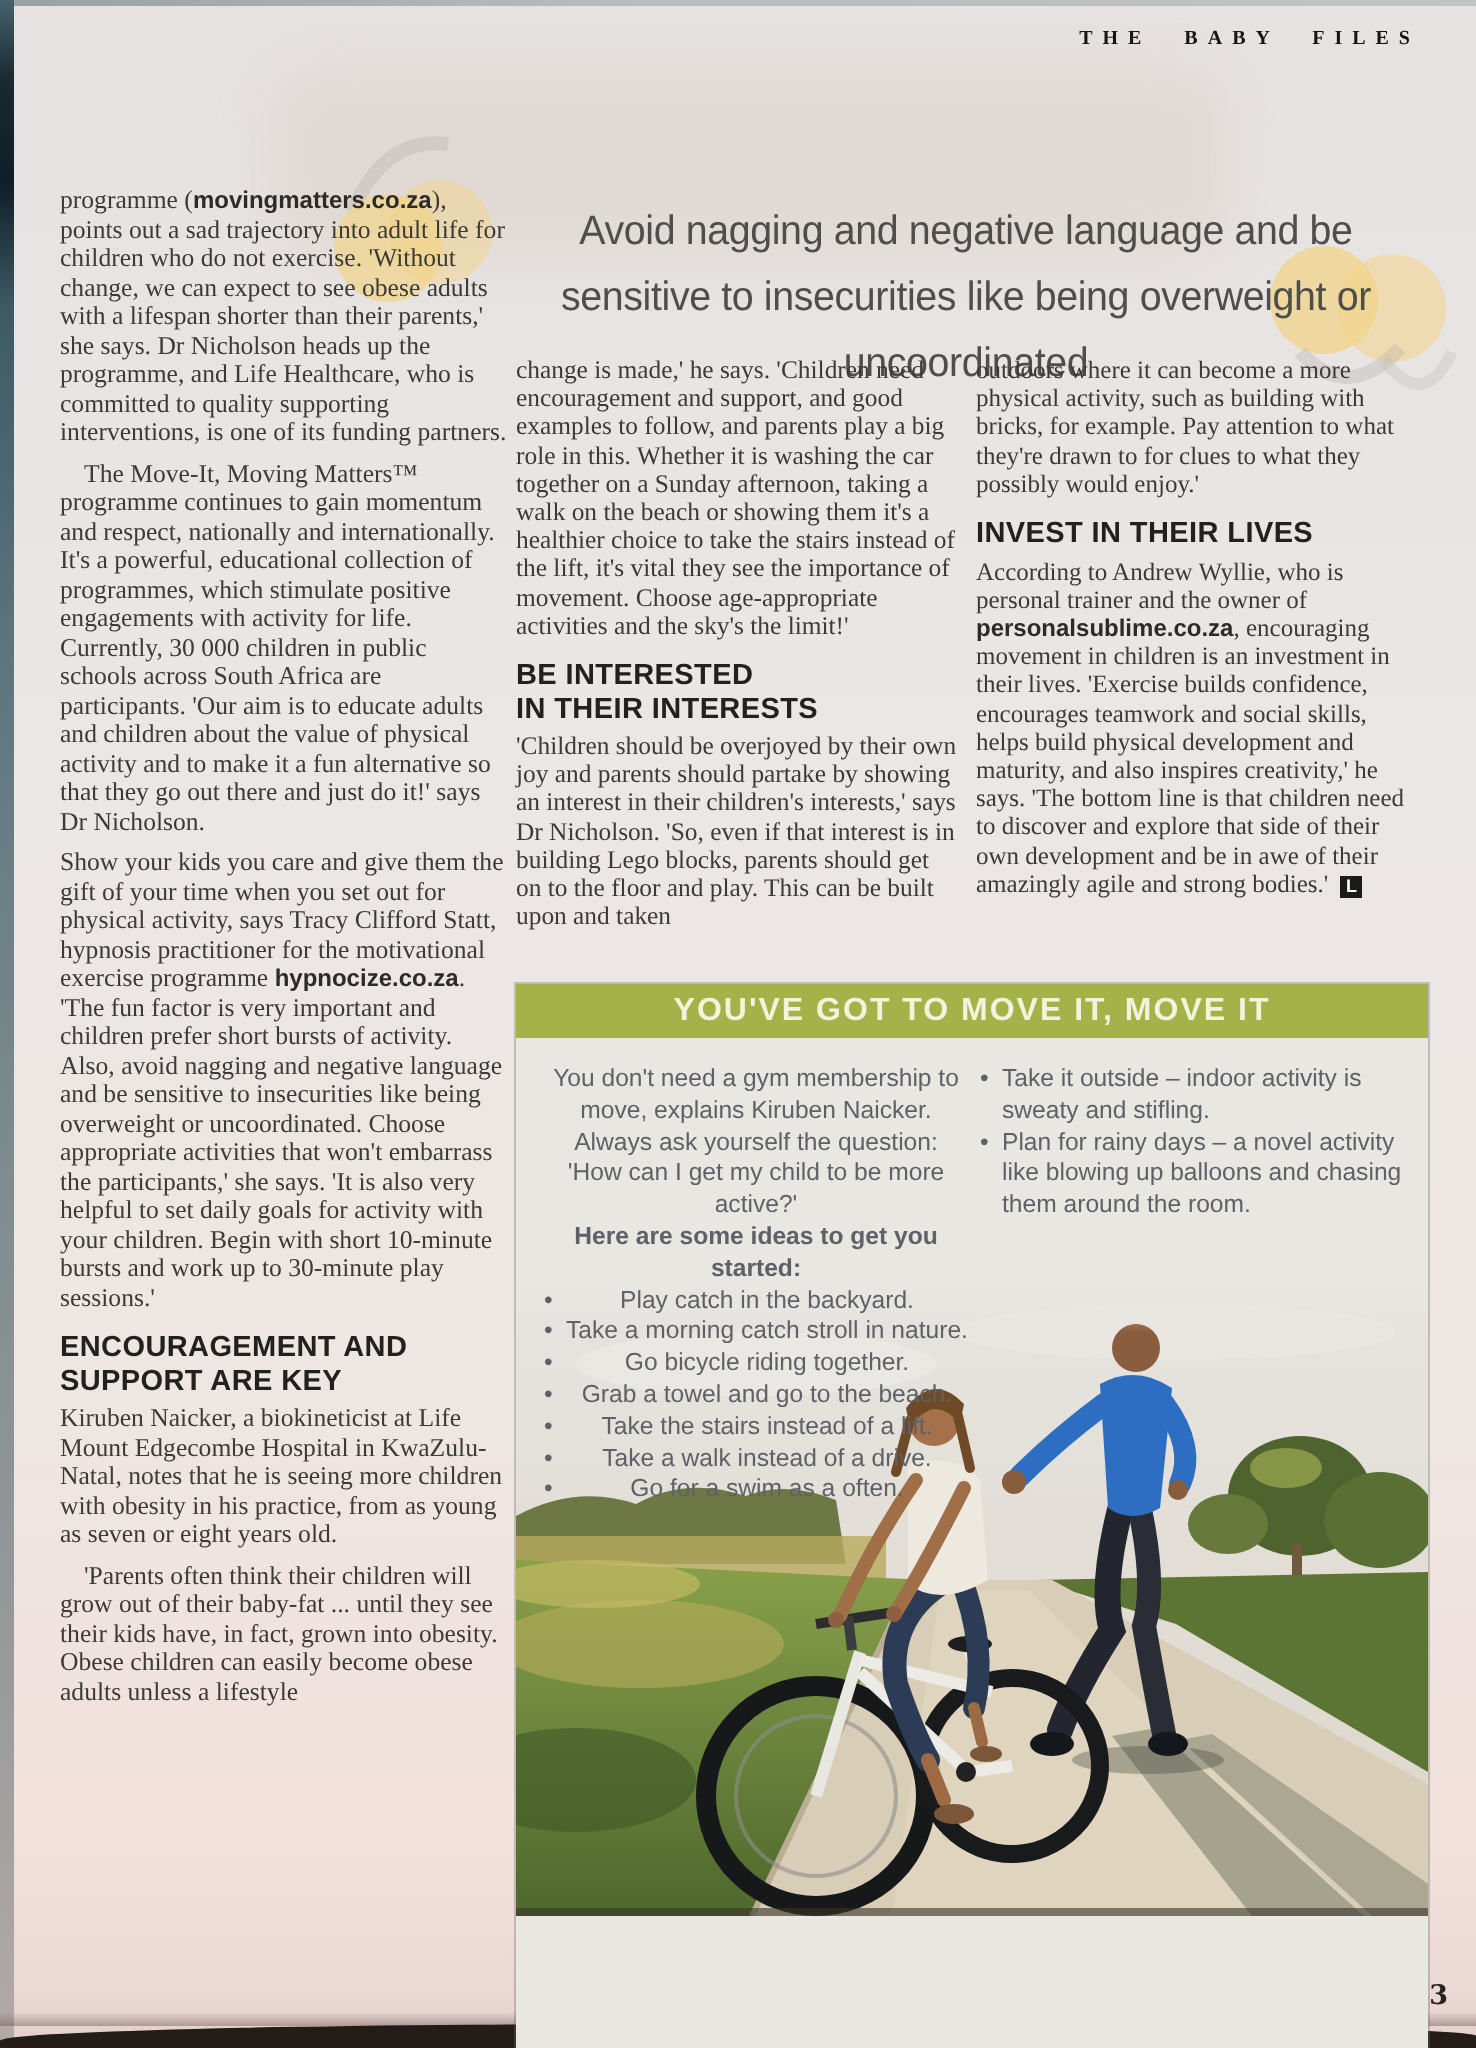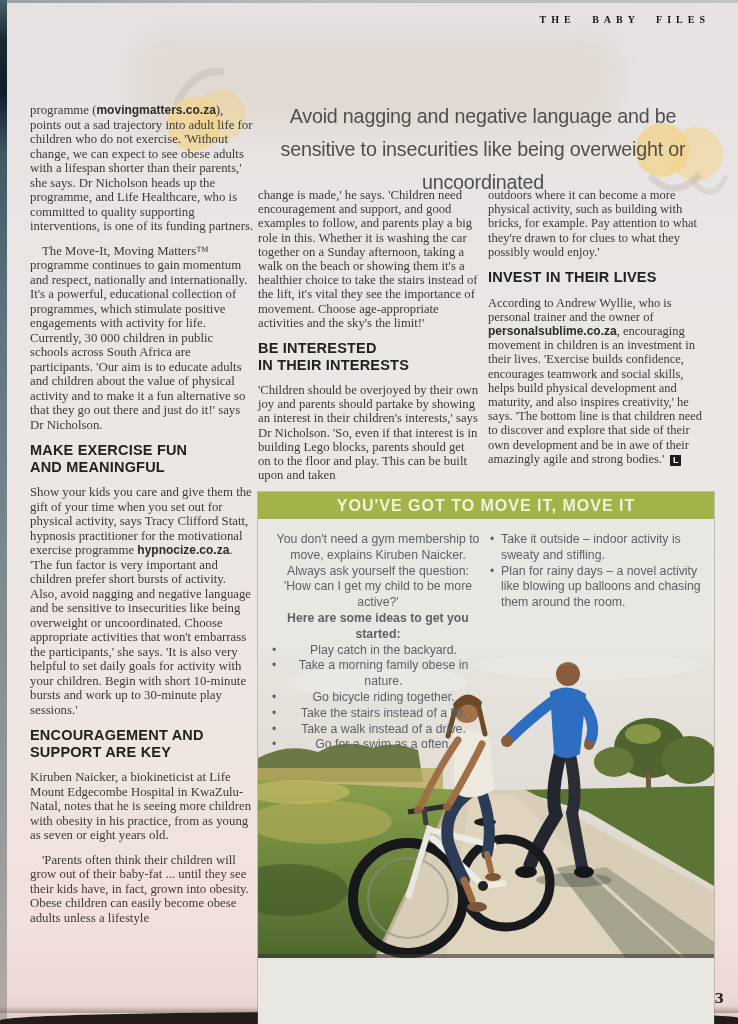--- a/index.html
+++ b/index.html
@@ -15,21 +15,21 @@
   .ghost{position:absolute;left:135px;top:36px;width:480px;height:92px;background:rgba(213,202,190,.38);filter:blur(14px);border-radius:22px;}
   .header{position:absolute;top:14px;right:28px;font-weight:bold;font-size:10px;letter-spacing:5px;word-spacing:9px;color:#171513;}
   .pullquote{position:absolute;left:248px;top:99px;width:470px;text-align:center;
     font-family:"Liberation Sans",sans-serif;font-weight:300;font-size:20.5px;line-height:33px;
     letter-spacing:-.2px;color:#504e4a;transform:scaleX(.96);transform-origin:center;}
   .ornament{position:absolute;}
   .col{position:absolute;}
   .col-left{left:30px;top:93px;width:224px;}
   .col-mid{left:258px;top:178px;width:222px;}
   .col-right{left:488px;top:178px;width:224px;}
-  .col p{margin:10px 0 6px;font-size:12.8px;line-height:14.5px;color:#3c3a36;}
+  .col p{margin:0 0 6px;font-size:12.8px;line-height:14.5px;color:#3c3a36;}
   .col-mid p{font-size:12.7px;line-height:14.2px;}
   .col-right p{font-size:12.5px;line-height:14.2px;}
   .col p.indent{text-indent:12px;}
   .col h3{margin:10px 0 3px;font-family:"Liberation Sans",sans-serif;font-size:14.5px;line-height:16.5px;
     color:#23211e;letter-spacing:.2px;white-space:pre-line;}
   .bold-site{font-family:"Liberation Sans",sans-serif;font-weight:bold;font-size:12px;color:#2d2b28;}
   .endmark{display:inline-block;width:11px;height:11px;background:#1d1b19;color:#fff;
     font-family:"Liberation Sans",sans-serif;font-weight:bold;font-size:9px;line-height:11px;text-align:center;margin-left:3px;}
   .greenbox{position:absolute;left:258px;top:492px;width:456px;height:548px;background:#e9e7e2;
     box-shadow:0 0 0 1px rgba(110,110,100,.35);z-index:5;}
@@ -69,22 +69,20 @@
     <circle cx="62" cy="44" r="27" opacity=".55" fill="#f2d489"></circle>
     <path d="M16,66 Q40,92 66,64" fill="none" stroke="#b7b1a8" stroke-width="7" opacity=".35"></path>
     <path d="M58,70 Q78,96 92,66" fill="none" stroke="#beb8ae" stroke-width="6" opacity=".3"></path>
   </svg>
 
   <div class="pullquote">Avoid nagging and negative language and be sensitive to insecurities like being overweight or uncoordinated</div>
 
   <div class="col col-left">
       <p>programme (<span class="bold-site">movingmatters.co.za</span>), points out a sad trajectory into adult life for children who do not exercise. 'Without change, we can expect to see obese adults with a lifespan shorter than their parents,' she says. Dr Nicholson heads up the programme, and Life Healthcare, who is committed to quality supporting interventions, is one of its funding partners.</p>
       <p class="indent">The Move-It, Moving Matters™ programme continues to gain momentum and respect, nationally and internationally. It's a powerful, educational collection of programmes, which stimulate positive engagements with activity for life. Currently, 30 000 children in public schools across South Africa are participants. 'Our aim is to educate adults and children about the value of physical activity and to make it a fun alternative so that they go out there and just do it!' says Dr Nicholson.</p>
-      <h3>MAKE EXERCISE FUN
-AND MEANINGFUL</h3>
       <p>Show your kids you care and give them the gift of your time when you set out for physical activity, says Tracy Clifford Statt, hypnosis practitioner for the motivational exercise programme <span class="bold-site">hypnocize.co.za</span>. 'The fun factor is very important and children prefer short bursts of activity. Also, avoid nagging and negative language and be sensitive to insecurities like being overweight or uncoordinated. Choose appropriate activities that won't embarrass the participants,' she says. 'It is also very helpful to set daily goals for activity with your children. Begin with short 10-minute bursts and work up to 30-minute play sessions.'</p>
       <h3>ENCOURAGEMENT AND
 SUPPORT ARE KEY</h3>
       <p>Kiruben Naicker, a biokineticist at Life Mount Edgecombe Hospital in KwaZulu-Natal, notes that he is seeing more children with obesity in his practice, from as young as seven or eight years old.</p>
       <p class="indent">'Parents often think their children will grow out of their baby-fat ... until they see their kids have, in fact, grown into obesity. Obese children can easily become obese adults unless a lifestyle</p>
     </div>
   <div class="col col-mid">
       <p>change is made,' he says. 'Children need encouragement and support, and good examples to follow, and parents play a big role in this. Whether it is washing the car together on a Sunday afternoon, taking a walk on the beach or showing them it's a healthier choice to take the stairs instead of the lift, it's vital they see the importance of movement. Choose age-appropriate activities and the sky's the limit!'</p>
       <h3>BE INTERESTED
 IN THEIR INTERESTS</h3>
@@ -180,22 +178,23 @@
       </g>
       <rect x="0" y="0" width="456" height="26" fill="url(#fade)"></rect>
       <rect x="0" y="314" width="456" height="4" fill="#3a332c" opacity=".6"></rect>
     </svg>
 
     <div class="gb-left">
       <p class="gb-intro">You don't need a gym membership to move, explains Kiruben Naicker. Always ask yourself the question: 'How can I get my child to be more active?'</p>
       <p class="gb-subhead">Here are some ideas to get you started:</p>
       <ul>
           <li>Play catch in the backyard.</li>
-          <li>Take a morning family obese in nature.</li>
+          <li>Take a morning catch stroll in nature.</li>
           <li>Go bicycle riding together.</li>
+          <li>Grab a towel and go to the beach.</li>
           <li>Take the stairs instead of a lift.</li>
           <li>Take a walk instead of a drive.</li>
           <li>Go for a swim as a often.</li>
         </ul>
     </div>
     <div class="gb-right">
       <ul>
           <li>Take it outside – indoor activity is sweaty and stifling.</li>
           <li>Plan for rainy days – a novel activity like blowing up balloons and chasing them around the room.</li>
         </ul>

